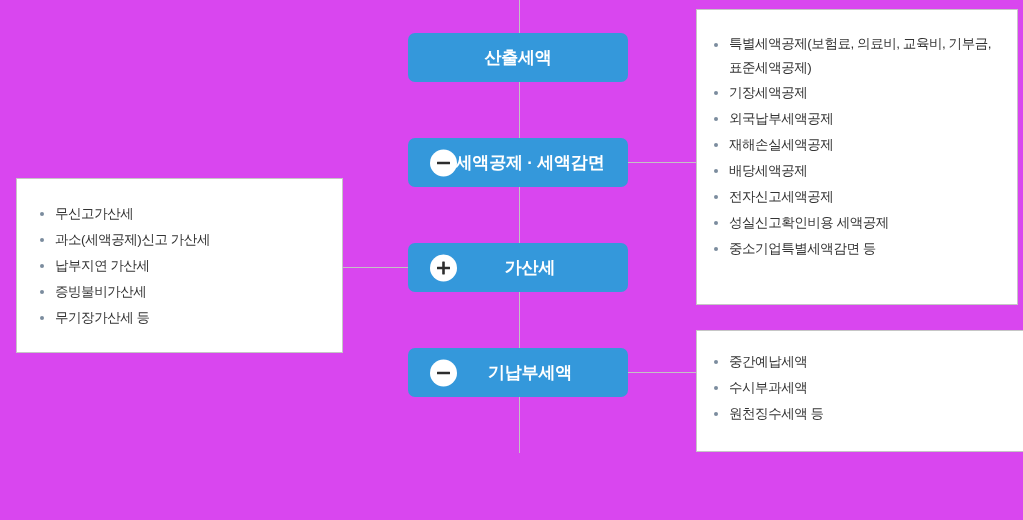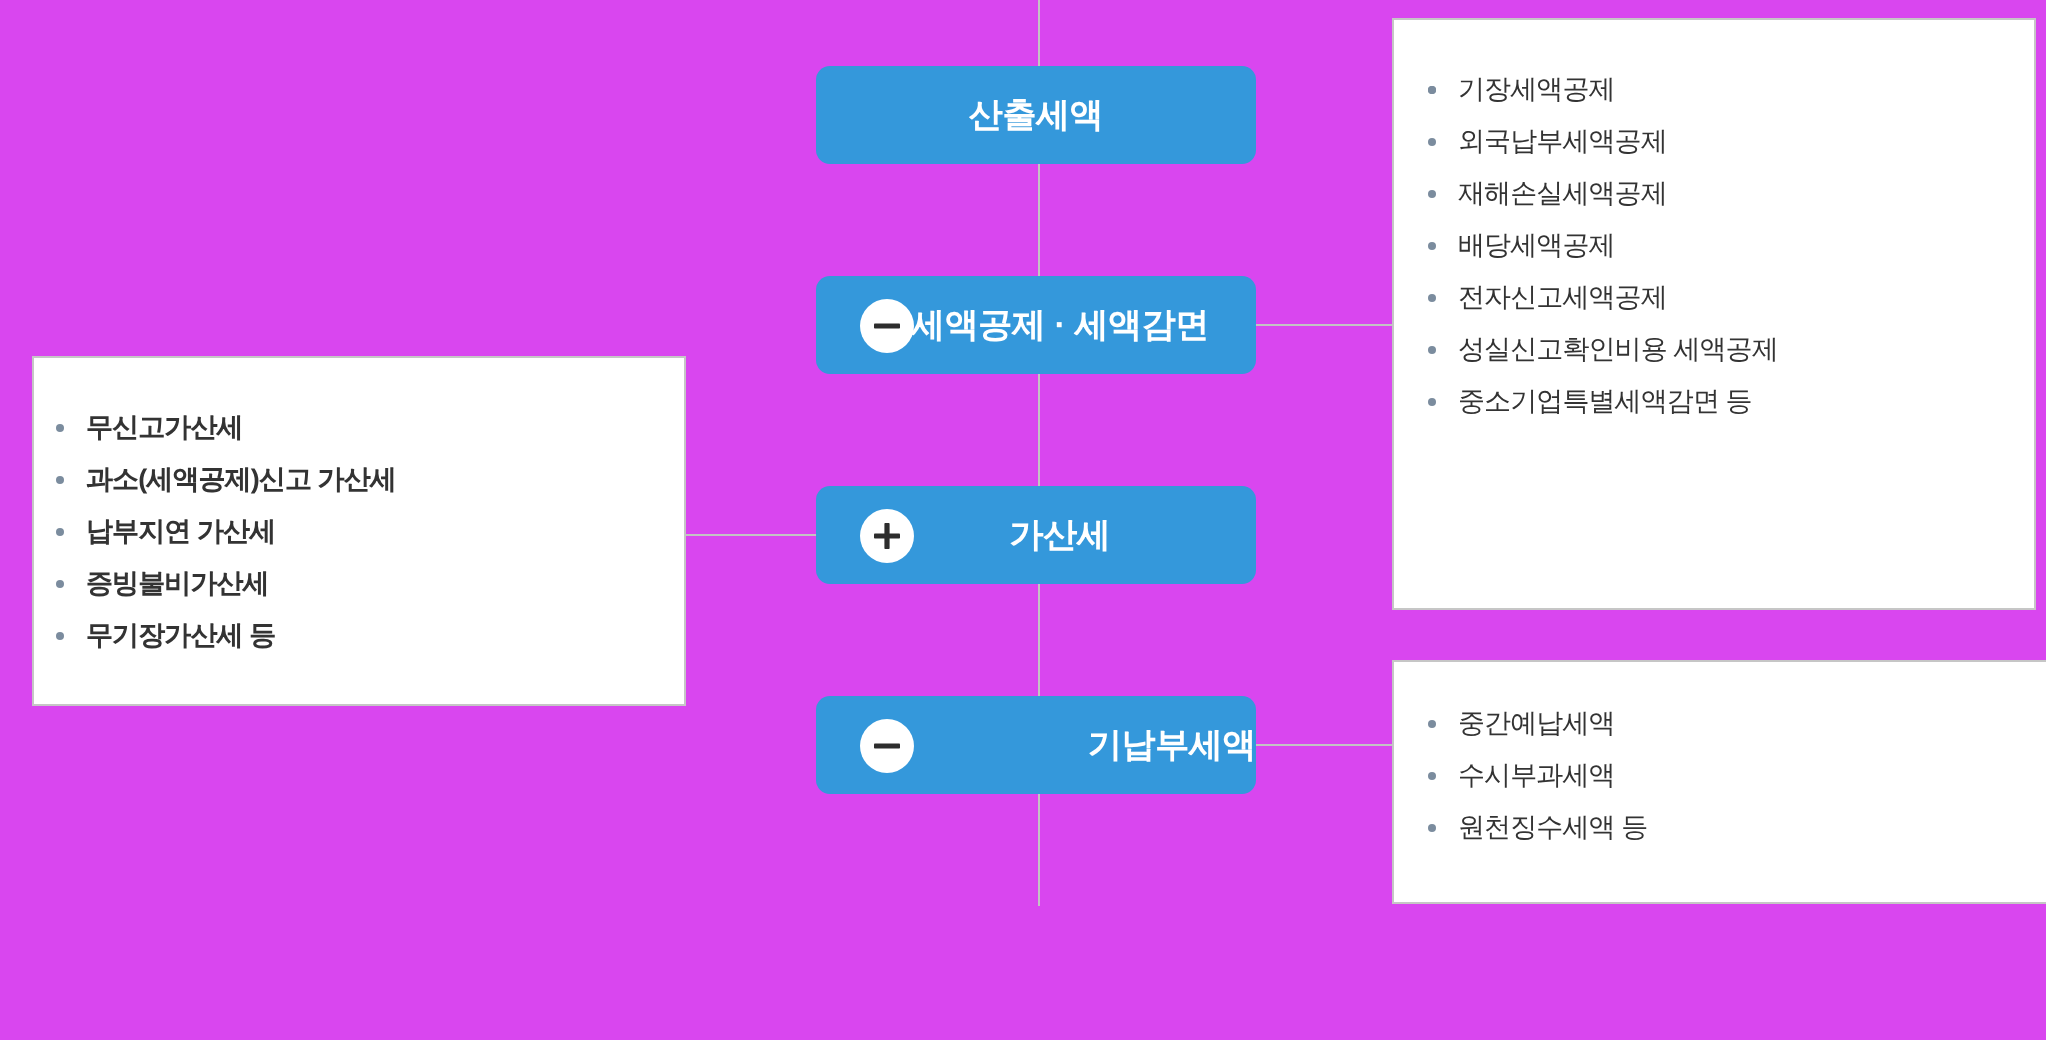--- a/index.html
+++ b/index.html
@@ -112,22 +112,21 @@
     top: 330px;
     width: 380px;
     height: 122px;
     padding: 18px 14px 0 14px;
   }
   #panel-penalty {
     left: 16px;
     top: 178px;
     width: 327px;
     height: 175px;
-    padding: 22px 14px 0 8px;
-    font-weight: bold;
+    padding: 22px 14px 0 20px;
   }
   #panel-credits .note-item,
   #panel-prepaid .note-item,
   #panel-penalty .note-item {
     line-height: 26px;
   }
   #panel-credits .note-item:first-child {
     line-height: 24px;
   }
 </style>
@@ -162,34 +161,35 @@
   <div class="flow-box has-icon" id="flow-box-2" style="top:243px;">
     <span class="op-icon">
       <svg width="27" height="27" viewBox="0 0 27 27" aria-hidden="true">
         <rect x="7" y="12.2" width="13" height="2.6" rx="0.4" fill="#2d2d2d"></rect>
         <rect x="12.2" y="7" width="2.6" height="13" rx="0.4" fill="#2d2d2d"></rect>
       </svg>
     </span>
     <span class="box-label">가산세</span>
   </div>
 
-  <div class="flow-box has-icon" id="flow-box-3" style="top:348px;justify-content:flex-end;">
+  <div class="flow-box has-icon" id="flow-box-3" style="top:348px;">
     <span class="op-icon">
       <svg width="27" height="27" viewBox="0 0 27 27" aria-hidden="true">
         <rect x="7" y="12.2" width="13" height="2.6" rx="0.4" fill="#2d2d2d"></rect>
       </svg>
     </span>
     <span class="box-label">기납부세액</span>
   </div>
 
 
   <div class="note-panel" id="panel-credits">
     <ul class="note-list">
       <li class="note-item">
         <span class="bullet"></span>
+        <span>특별세액공제(보험료, 의료비, 교육비, 기부금, 표준세액공제)</span>
       </li>
       <li class="note-item">
         <span class="bullet"></span>
         <span>기장세액공제</span>
       </li>
       <li class="note-item">
         <span class="bullet"></span>
         <span>외국납부세액공제</span>
       </li>
       <li class="note-item">

